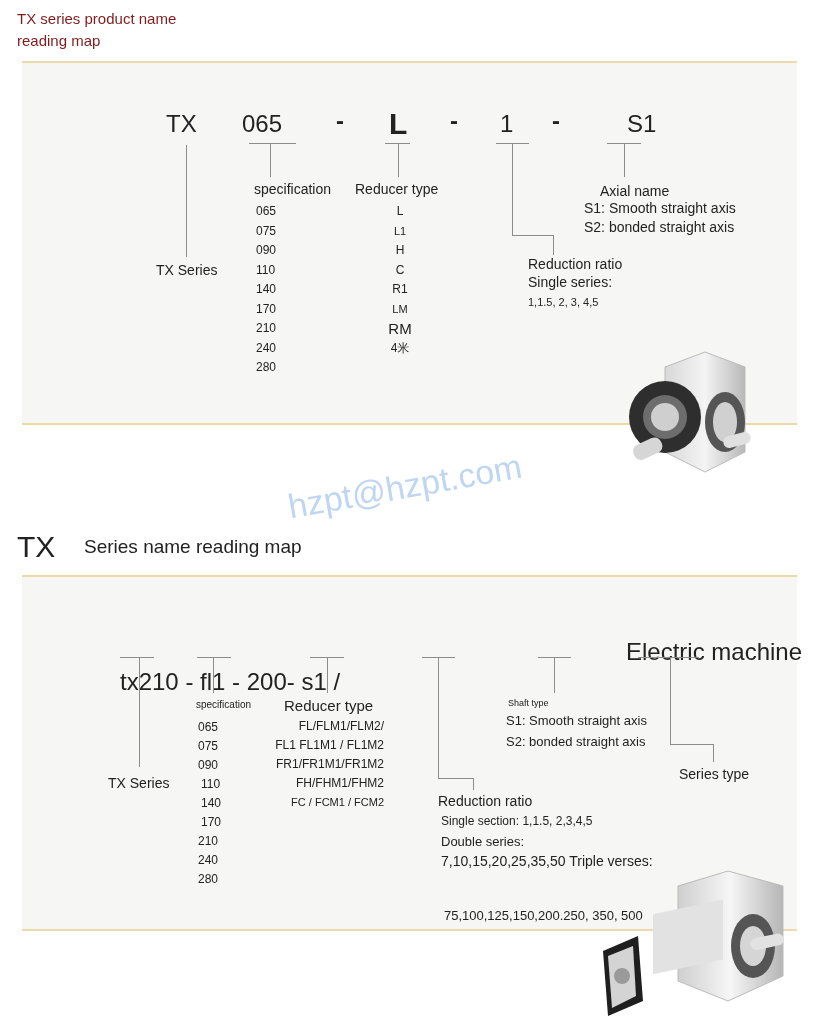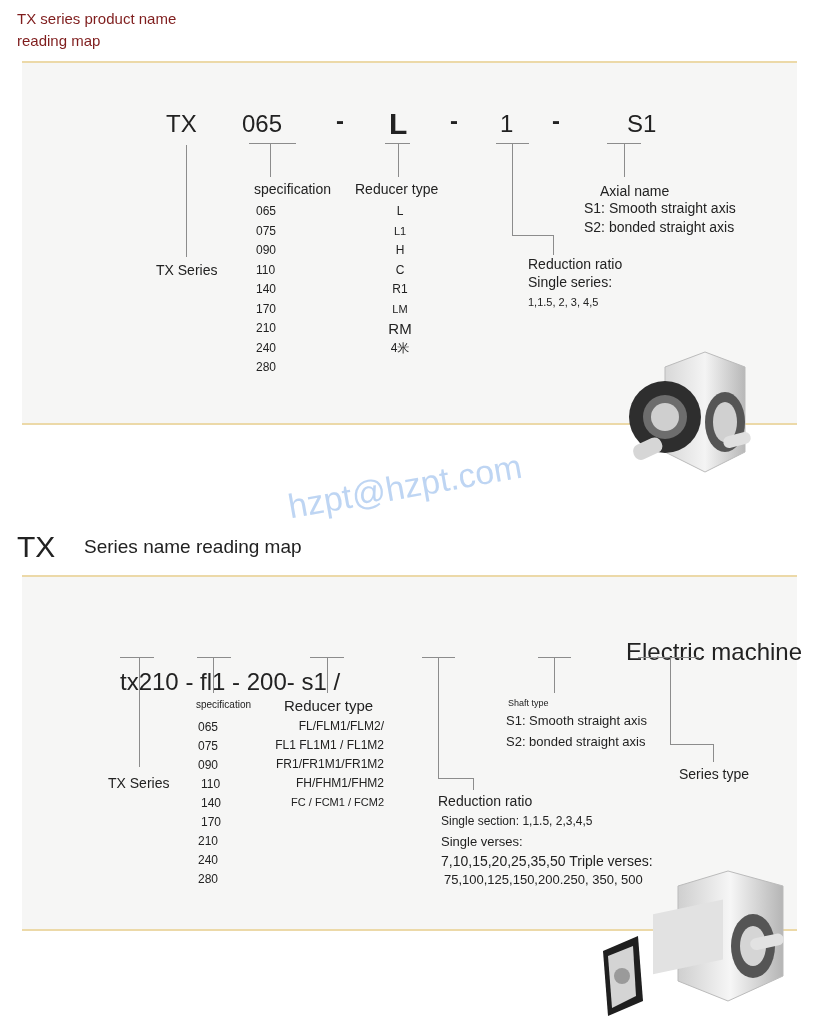--- a/index.html
+++ b/index.html
@@ -149,23 +149,23 @@
 <div class="abs sm" style="left:266px;top:717px;width:118px;text-align:right;line-height:19px;">
   <div>FL/FLM1/FLM2/</div>
   <div>FL1 FL1M1 / FL1M2</div>
   <div>FR1/FR1M1/FR1M2</div>
   <div>FH/FHM1/FHM2</div>
   <div style="font-size:11px;">FC / FCM1 / FCM2</div>
 </div>
 
 <div class="abs lbl" style="left:438px;top:793px;">Reduction ratio</div>
 <div class="abs sm" style="left:441px;top:814px;">Single section: 1,1.5, 2,3,4,5</div>
-<div class="abs sm" style="left:441px;top:834px;font-size:13px;">Single verses:</div>
+<div class="abs sm" style="left:441px;top:834px;font-size:13px;">Double series:</div>
 <div class="abs sm" style="left:441px;top:853px;font-size:14px;">7,10,15,20,25,35,50 Triple verses:</div>
-<div class="abs sm" style="left:444px;top:872px;font-size:13px;">75,100,125,150,200.250, 350, 500</div>
+<div class="abs sm" style="left:444px;top:908px;font-size:13px;">75,100,125,150,200.250, 350, 500</div>
 
 <div class="abs xs" style="left:508px;top:698px;font-size:9px;">Shaft type</div>
 <div class="abs sm" style="left:506px;top:713px;font-size:13px;">S1: Smooth straight axis</div>
 <div class="abs sm" style="left:506px;top:734px;font-size:13px;">S2: bonded straight axis</div>
 
 <div class="abs lbl" style="left:679px;top:766px;">Series type</div>
 
 <svg class="gear" style="left:598px;top:866px;" width="200" height="150" viewBox="0 0 200 150">
   <defs>
     <linearGradient id="g2" x1="0" x2="1">

